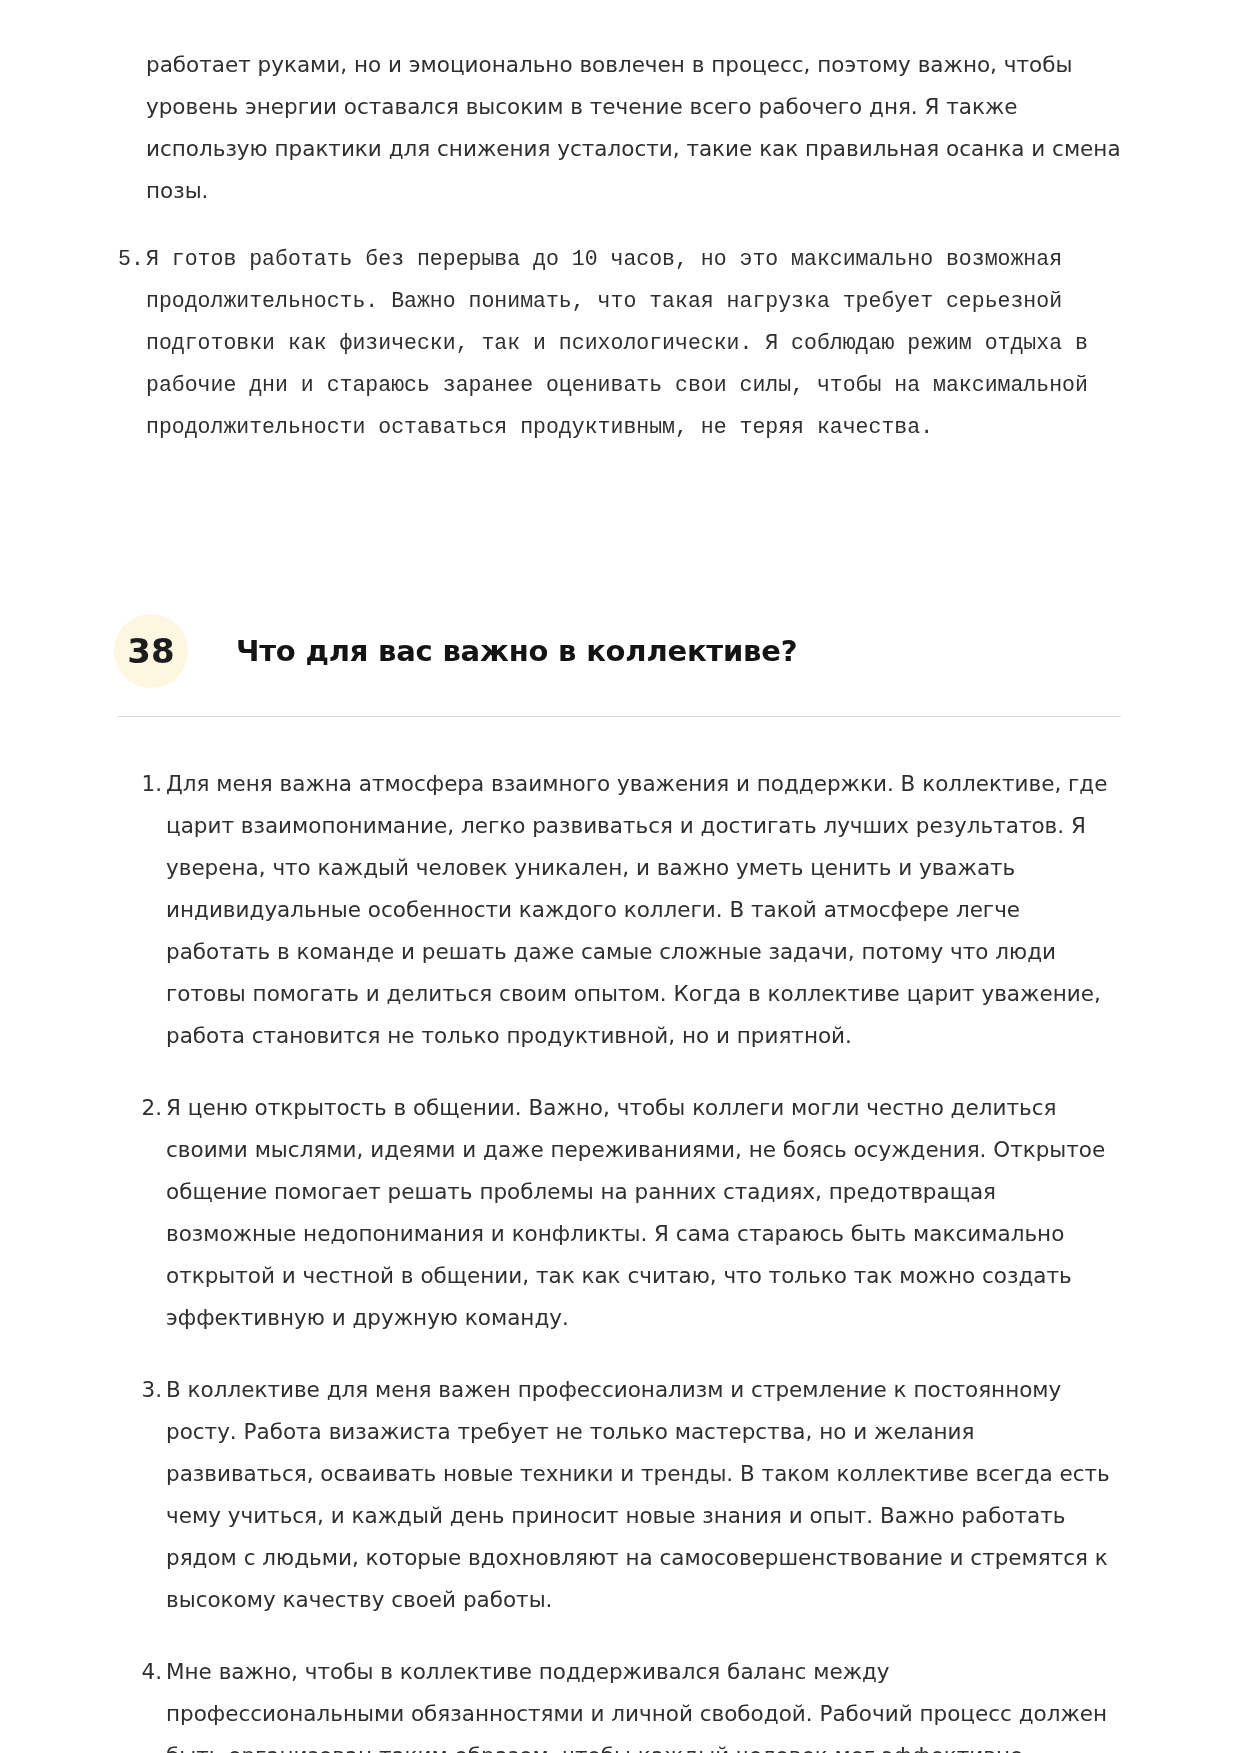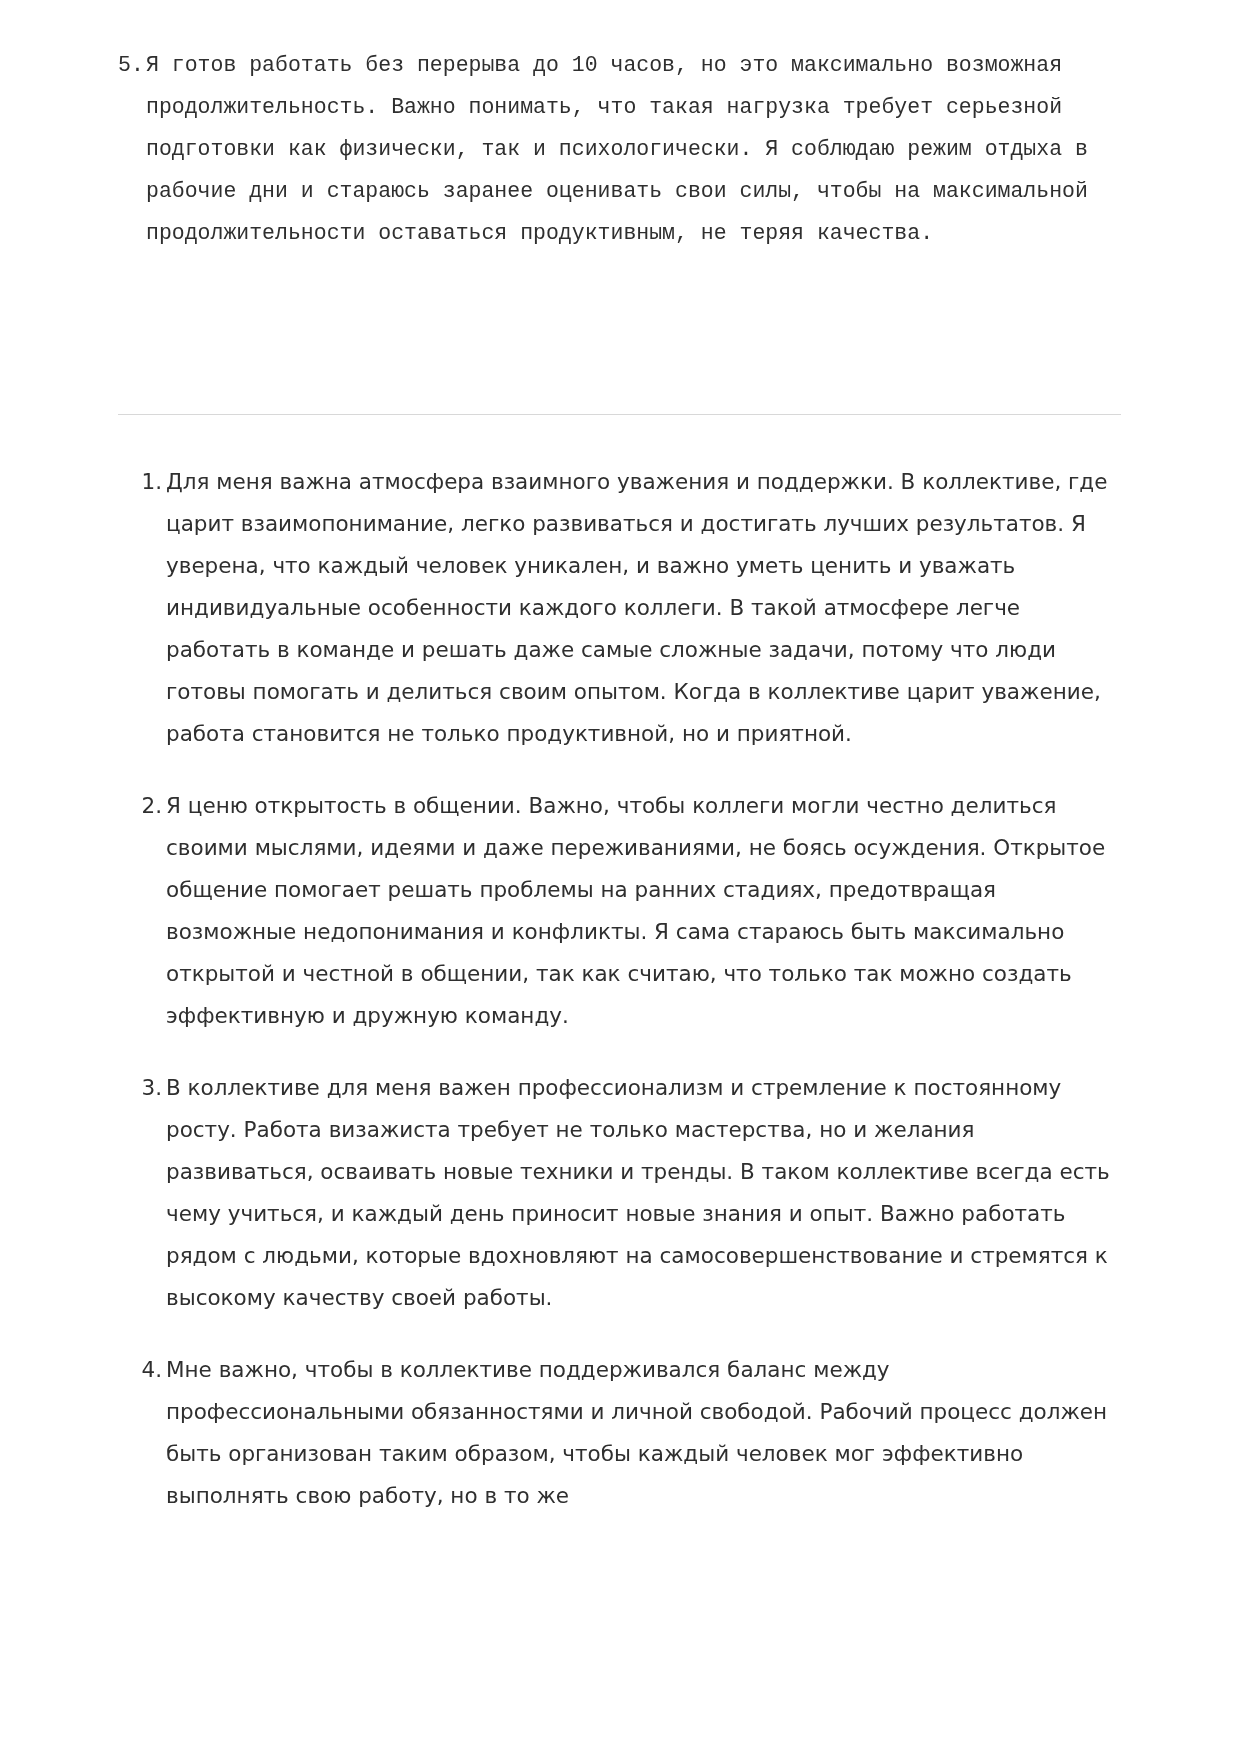--- a/index.html
+++ b/index.html
@@ -104,27 +104,32 @@
     margin-top: 46px;
     padding-left: 20px;
   }
 </style>
 </head>
 <body>
 
 <div class="page">
 
   <div class="cont-block">
+    <p class="cont-para">работает руками, но и эмоционально вовлечен в процесс, поэтому важно, чтобы уровень энергии оставался высоким в течение всего рабочего дня. Я также использую практики для снижения усталости, такие как правильная осанка и смена позы.</p>
 
     <ol class="answers start-5">
       <li>Я готов работать без перерыва до 10 часов, но это максимально возможная продолжительность. Важно понимать, что такая нагрузка требует серьезной подготовки как физически, так и психологически. Я соблюдаю режим отдыха в рабочие дни и стараюсь заранее оценивать свои силы, чтобы на максимальной продолжительности оставаться продуктивным, не теряя качества.</li>
     </ol>
   </div>
 
   <div class="question-wrap">
+    <div class="question-head">
+      <div class="q-badge">38</div>
+      <h2 class="q-title">Что для вас важно в коллективе?</h2>
+    </div>
     <div class="q-rule"></div>
 
     <div class="answers-wrap">
       <ol class="answers">
         <li>Для меня важна атмосфера взаимного уважения и поддержки. В коллективе, где царит взаимопонимание, легко развиваться и достигать лучших результатов. Я уверена, что каждый человек уникален, и важно уметь ценить и уважать индивидуальные особенности каждого коллеги. В такой атмосфере легче работать в команде и решать даже самые сложные задачи, потому что люди готовы помогать и делиться своим опытом. Когда в коллективе царит уважение, работа становится не только продуктивной, но и приятной.</li>
         <li>Я ценю открытость в общении. Важно, чтобы коллеги могли честно делиться своими мыслями, идеями и даже переживаниями, не боясь осуждения. Открытое общение помогает решать проблемы на ранних стадиях, предотвращая возможные недопонимания и конфликты. Я сама стараюсь быть максимально открытой и честной в общении, так как считаю, что только так можно создать эффективную и дружную команду.</li>
         <li>В коллективе для меня важен профессионализм и стремление к постоянному росту. Работа визажиста требует не только мастерства, но и желания развиваться, осваивать новые техники и тренды. В таком коллективе всегда есть чему учиться, и каждый день приносит новые знания и опыт. Важно работать рядом с людьми, которые вдохновляют на самосовершенствование и стремятся к высокому качеству своей работы.</li>
         <li>Мне важно, чтобы в коллективе поддерживался баланс между профессиональными обязанностями и личной свободой. Рабочий процесс должен быть организован таким образом, чтобы каждый человек мог эффективно выполнять свою работу, но в то же</li>
       </ol>
     </div>

